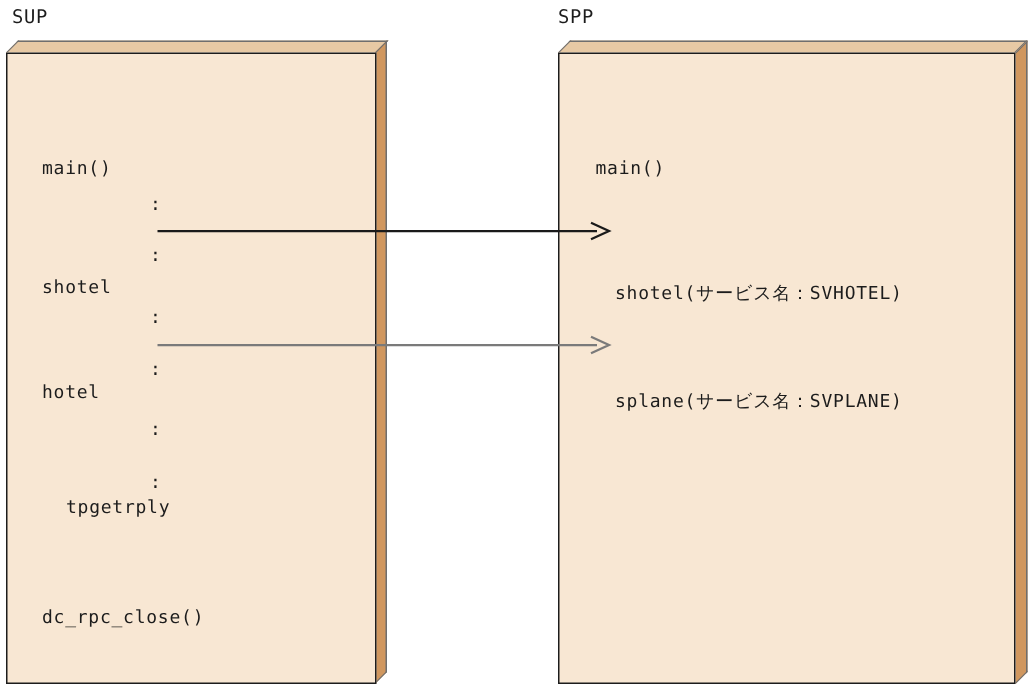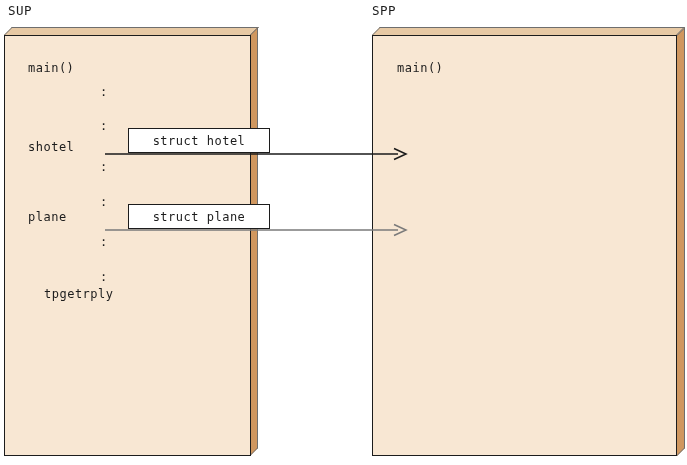--- a/index.html
+++ b/index.html
@@ -25,21 +25,21 @@
     transform:skewX(-45deg);transform-origin:0 100%;
   }
   .panel-side{
     position:absolute;width:8px;box-sizing:border-box;
     background:var(--panel-side,#d0975f);
     border:1px solid var(--outer-edge,#6e6e6e);border-left:none;
     transform:skewY(-45deg);transform-origin:0 0;
   }
   .code{
     position:absolute;font:12px "DejaVu Sans Mono","Liberation Mono",monospace;
-    color:var(--text,#1c1c1c);white-space:pre;letter-spacing:0.5px;line-height:14px;
+    color:var(--text,#1c1c1c);white-space:pre;letter-spacing:0.5px;line-height:14px;margin-top:44px;
   }
   .overlay{position:absolute;left:0;top:0;pointer-events:none;}
   .arrow1{stroke:var(--arrow1,#1a1a1a);stroke-width:1.5;fill:none;}
   .arrow2{stroke:var(--arrow2,#7a7a7a);stroke-width:1.5;fill:none;}
   .struct-box{
     position:absolute;box-sizing:border-box;
     background:var(--box-bg,#ffffff);
     border:1.5px solid var(--panel-border,#1c1c1c);
     display:flex;align-items:center;justify-content:center;
     font:12px "DejaVu Sans Mono","Liberation Mono",monospace;
@@ -55,43 +55,40 @@
   <div class="panel-top" style="left:4px;top:27px;width:247px;"></div>
   <div class="panel-side" style="left:250px;top:35px;height:421px;"></div>
   <div class="panel-front" style="left:4px;top:35px;width:247px;height:421px;"></div>
 
   <div class="code" style="left:28px;top:61px;">main()</div>
   <div class="code" style="left:100px;top:85px;">:</div>
   <div class="code" style="left:100px;top:119px;">:</div>
   <div class="code" style="left:28px;top:140px;">shotel</div>
   <div class="code" style="left:100px;top:160px;">:</div>
   <div class="code" style="left:100px;top:195px;">:</div>
-  <div class="code" style="left:28px;top:210px;">plane</div>
+  <div class="code" style="left:28px;top:210px;">hotel</div>
   <div class="code" style="left:100px;top:235px;">:</div>
   <div class="code" style="left:100px;top:270px;">:</div>
   <div class="code" style="left:44px;top:287px;">tpgetrply</div>
+  <div class="code" style="left:28px;top:360px;">dc_rpc_close()</div>
 
   <div class="panel-label" style="left:372px;top:3px;text-align:center;">SPP</div>
   <div class="panel-top" style="left:372px;top:27px;width:305px;"></div>
   <div class="panel-side" style="left:677px;top:35px;height:421px;"></div>
   <div class="panel-front" style="left:372px;top:35px;width:305px;height:421px;"></div>
 
   <div class="code" style="left:397px;top:61px;">main()</div>
+  <div class="code" style="left:410px;top:144px;">shotel(サービス名：SVHOTEL)</div>
+  <div class="code" style="left:410px;top:216px;">splane(サービス名：SVPLANE)</div>
 
   <svg class="overlay" width="687" height="465" viewBox="0 0 687 465">
     <g>
       <line class="arrow1" x1="105" y1="154" x2="398" y2="154"></line>
       <path class="arrow1" d="M 394 148.5 L 406 154 L 394 159.5"></path>
     </g>
     <g>
       <line class="arrow2" x1="105" y1="230" x2="398" y2="230"></line>
       <path class="arrow2" d="M 394 224.5 L 406 230 L 394 235.5"></path>
     </g>
   </svg>
 
-  <div class="struct-box" style="left:128px;top:128px;width:142px;height:25px;">
-    <span>struct hotel</span>
-  </div>
-  <div class="struct-box" style="left:128px;top:204px;width:142px;height:25px;">
-    <span>struct plane</span>
-  </div>
 
 </div>
 
 </body></html>

